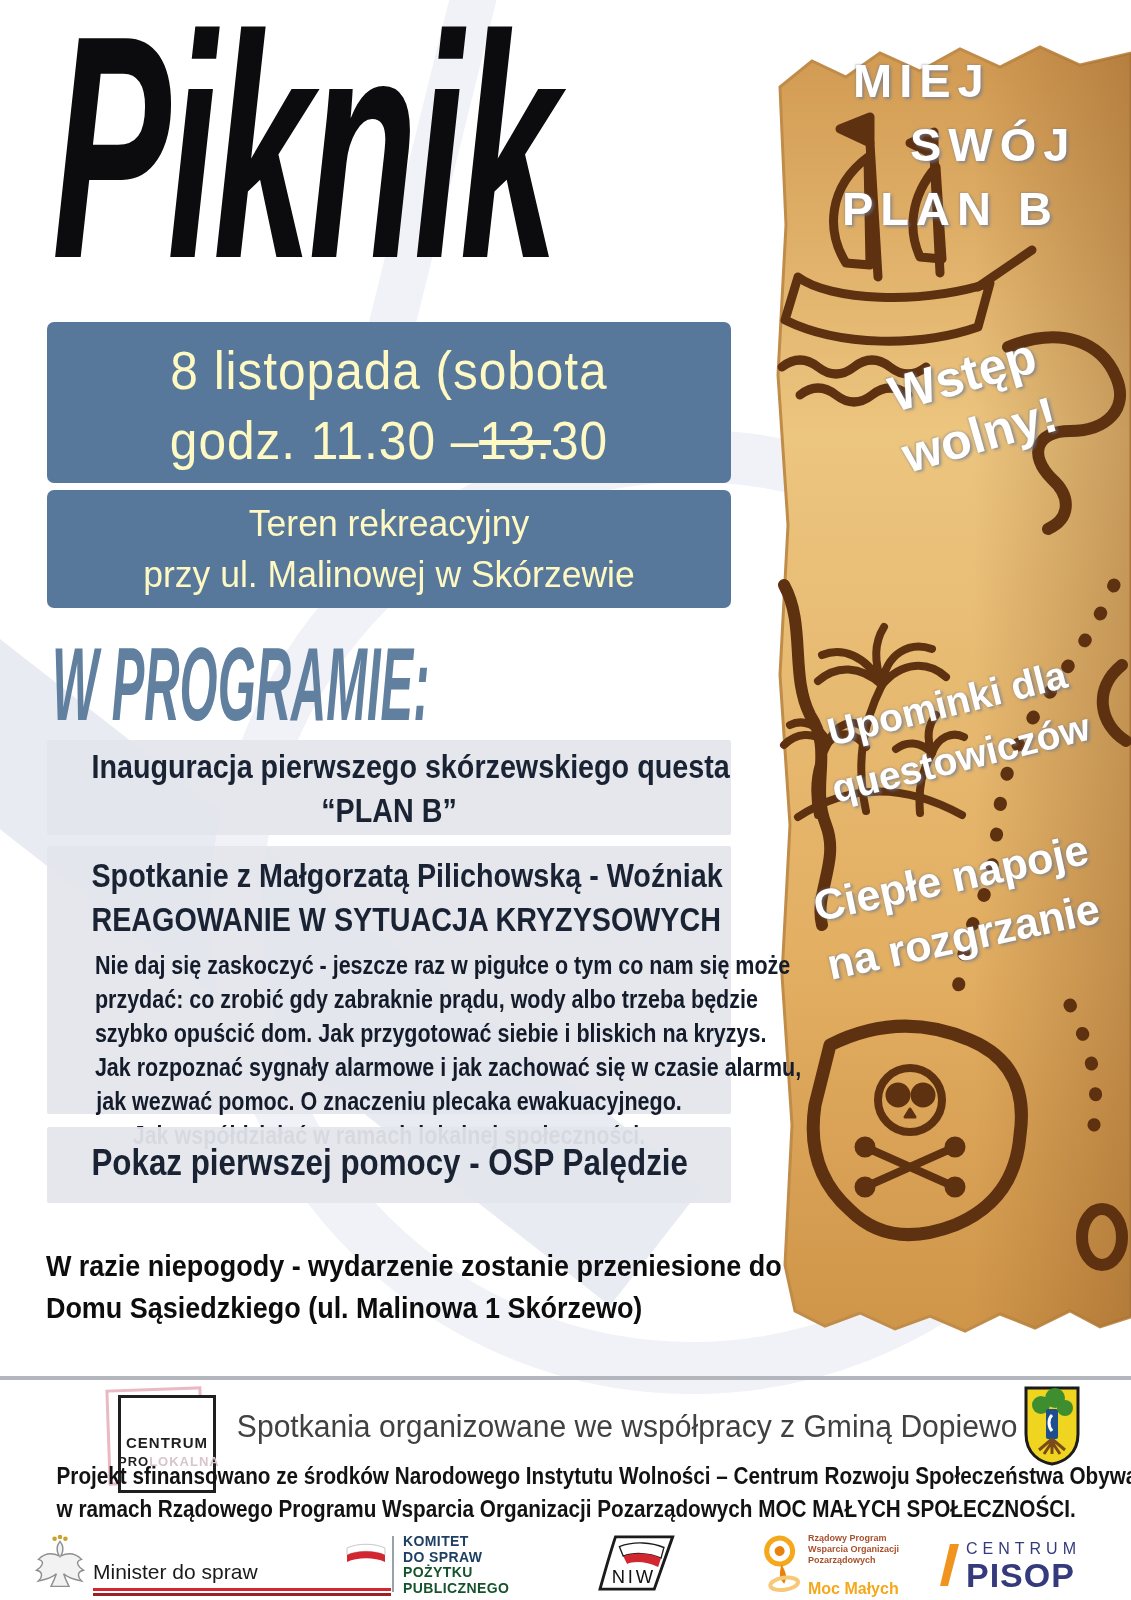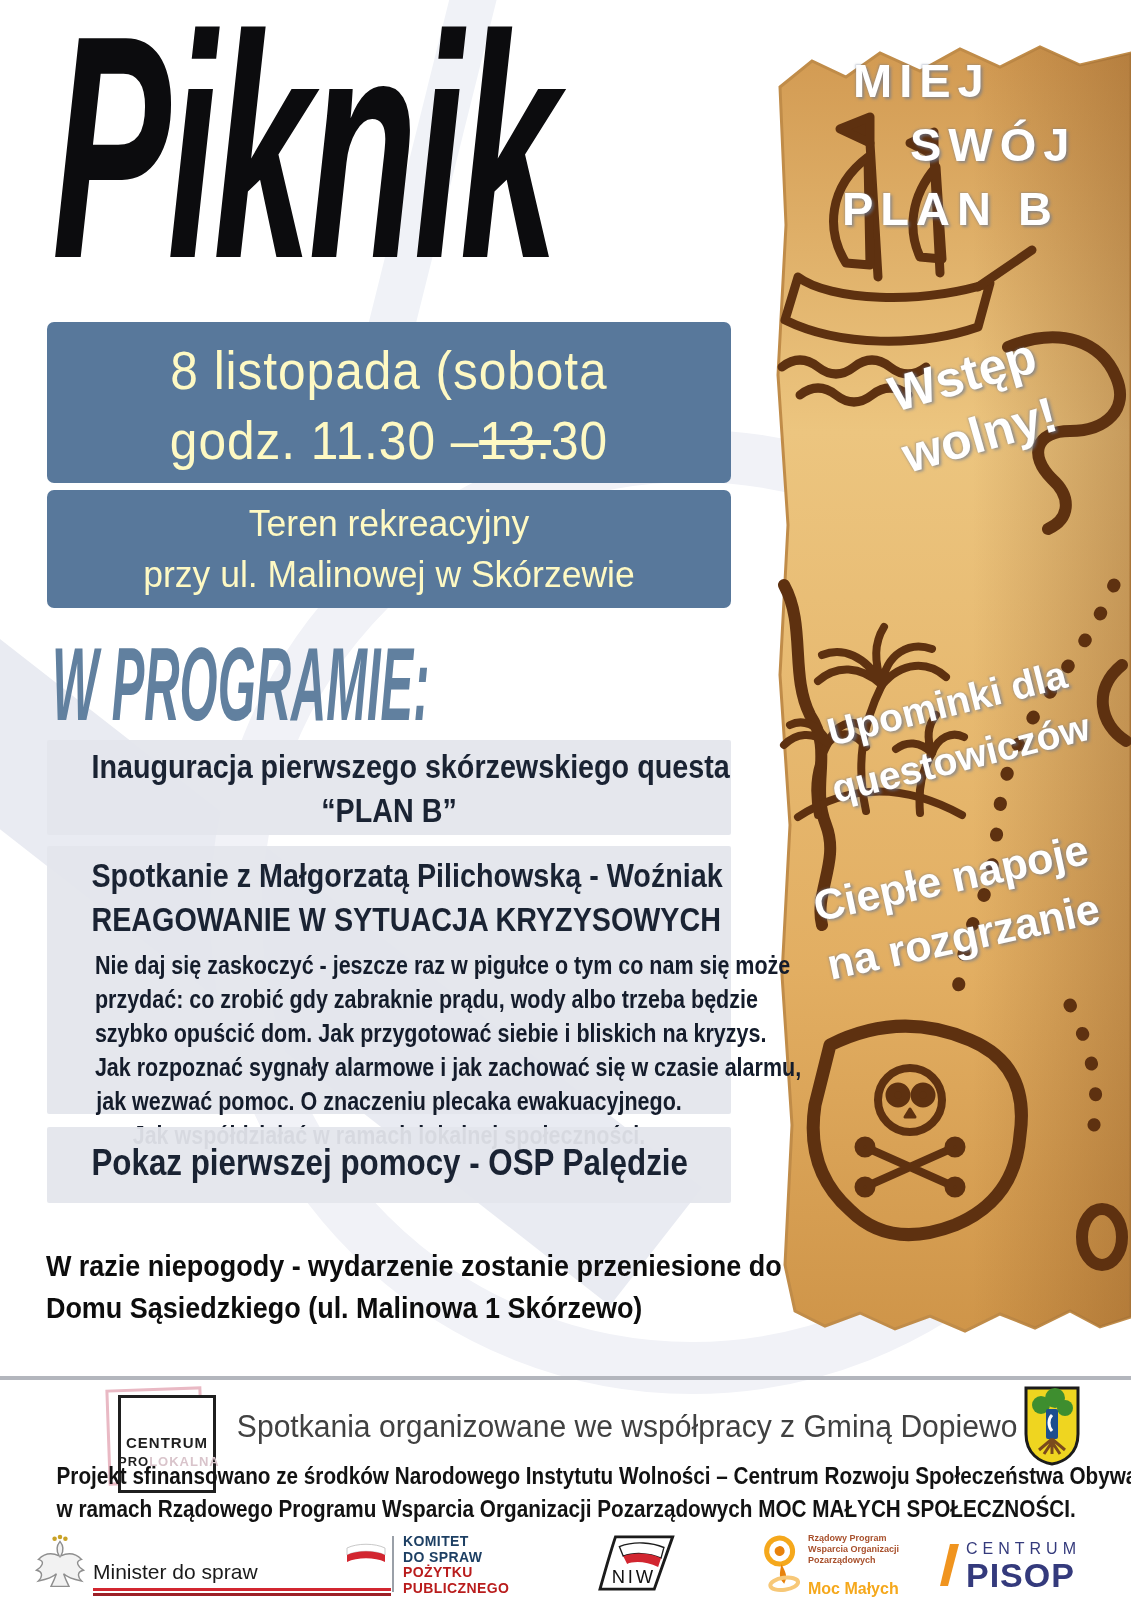--- a/index.html
+++ b/index.html
@@ -69,21 +69,21 @@
   .minister{left:33px;top:1532px;}
   .minister .txt{position:absolute;left:60px;top:3px;width:320px;color:#1a1a1a;}
   .minister .txt .ln{font-size:21px;line-height:25px;white-space:nowrap;margin-top:24px;}
   .redline{position:absolute;left:60px;width:298px;height:3px;background:#d22630;}
   .redline2{background:#9c2027;}
   .komitet{left:345px;top:1540px;}
   .komitet .bar{position:absolute;left:47px;top:-4px;width:2px;height:56px;background:#9aa0a8;}
   .komitet .txt{position:absolute;left:58px;top:-6px;}
   .komitet .txt .ln{font-size:14px;line-height:15.5px;font-weight:700;letter-spacing:.4px;white-space:nowrap;}
   .kom-dark{color:#1d3f63;}
-  .kom-blue{color:#b91c1c;}
+  .kom-blue{color:#14532d;}
   .niw{left:585px;top:1532px;}
   .moc{left:758px;top:1531px;}
   .moc .small{position:absolute;left:50px;top:2px;}
   .moc .small .ln{font-size:9px;line-height:11px;font-weight:700;color:#a8502c;white-space:nowrap;}
   .moc .big{position:absolute;left:50px;top:40px;}
   .moc .big .ln{font-size:16px;line-height:19px;font-weight:700;color:#f5a81c;white-space:nowrap;margin-top:8px;}
   .pisop{left:938px;top:1540px;}
   .pisop .c{position:absolute;left:28px;top:0px;font-size:16px;letter-spacing:5px;color:#343a7c;white-space:nowrap;}
   .pisop .p{position:absolute;left:28px;top:16px;font-size:34px;font-weight:800;letter-spacing:1px;color:#343a7c;white-space:nowrap;}
 </style>

